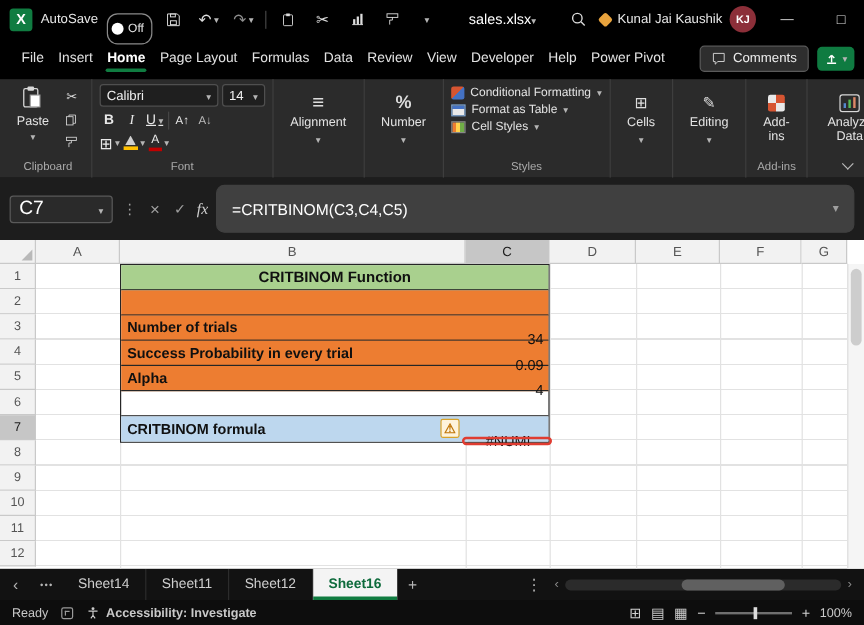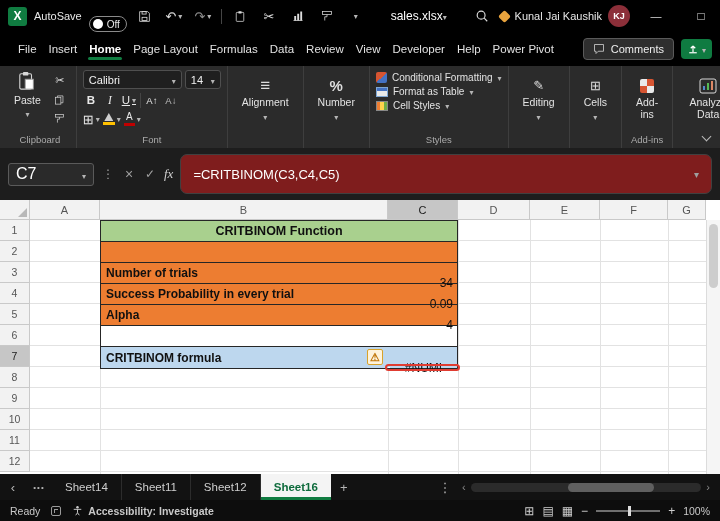--- a/index.html
+++ b/index.html
@@ -3,21 +3,21 @@
 <meta charset="utf-8">
 <style>
   * { box-sizing: border-box; margin: 0; padding: 0; }
   html,body { width:720px; height:521px; }
   body { font-family:"Liberation Sans", sans-serif; background:#000; overflow:hidden; }
 
   
   .titlebar { height:32px; display:flex; align-items:center; background:#000; color:#e8e8e8; font-size:11px; padding-left:8px; gap:7px; }
   .xl-logo { width:19px; height:19px; border-radius:3px; background:#107C41; color:#fff; font-weight:700; font-size:12px; display:flex; align-items:center; justify-content:center; flex:none; }
   .xl-logo::before { content:"X"; }
-  .toggle { display:flex; align-items:center; gap:4px; border:1px solid #8a8a8a; border-radius:9px; height:16px; padding:0 6px 0 3px;margin-top:16px; }
+  .toggle { display:flex; align-items:center; gap:4px; border:1px solid #8a8a8a; border-radius:9px; height:26px; padding:0 6px 0 3px;margin-top:16px; }
   .knob { width:10px; height:10px; border-radius:50%; background:#fff; }
   .tstate { font-size:10px; }
   .tbtn { width:22px; height:22px; display:flex; align-items:center; justify-content:center; color:#ddd; font-size:13px; flex:none; }
   .dim { color:#8f8f8f; }
   .dd::after { content:"▾"; font-size:8px; color:#b5b5b5; margin-left:2px; }
   .ddonly::after { content:"▾"; font-size:8px; color:#b5b5b5; }
   .vsep { width:1px; height:15px; background:#454545; }
   .spacer { flex:1; }
   .ic-undo::before { content:"↶"; } .ic-redo::before { content:"↷"; }
   .doc-chip { display:flex; align-items:center; gap:0; font-size:12px; color:#fff; padding:3px 8px; border-radius:4px; }
@@ -77,21 +77,21 @@
   .rib-chev { position:absolute; right:10px; bottom:8px; }
 
   
   .fbar { height:52px; background:#1d1d1d; display:flex; align-items:center; padding:0 8px; gap:7px; }
   .namebox { width:86px; height:23px; background:#2a2a2a; border:1px solid #5a5a5a; border-radius:3px; display:flex; align-items:center; justify-content:space-between; padding:0 7px; font-size:16px; color:#fff; flex:none; }
   .fmla-ic { color:#9f9f9f; font-size:12px; width:14px; text-align:center; flex:none; }
   .ic-vdots2::before { content:"⋮"; }
   .ic-cross::before { content:"×"; font-size:14px; }
   .ic-check::before { content:"✓"; }
   .fx { font-style:italic; font-family:"Liberation Serif", serif; font-size:13px; color:#cfcfcf; }
-  .finput { flex:1; height:40px; background:#7f1d1d; border:1px solid #404040; border-radius:7px; display:flex; align-items:center; padding:0 12px; color:#fff; font-size:13px; }
+  .finput { flex:1; height:40px; background:#404040; border:1px solid #404040; border-radius:7px; display:flex; align-items:center; padding:0 12px; color:#fff; font-size:13px; }
   .fchev { margin-left:auto; color:#9f9f9f; font-size:10px; }
 
   
   .grid { position:relative; height:274px; background:#fff; overflow:hidden; }
   .hlines { position:absolute; left:30px; top:20px; right:14px; bottom:0; background:repeating-linear-gradient(to bottom, transparent 0 20px, #e2e2e2 20px 21px); }
   .vline { position:absolute; top:20px; bottom:0; width:1px; background:#e2e2e2; }
   .corner { position:absolute; left:0; top:0; width:30px; height:20px; background:#f2f2f2; border-right:1px solid #c9c9c9; border-bottom:1px solid #c9c9c9; }
   .corner::after { content:""; position:absolute; right:2px; bottom:2px; border-style:solid; border-width:0 0 9px 9px; border-color:transparent transparent #b9b9b9 transparent; }
   .colheads { position:absolute; left:30px; top:0; height:20px; display:flex; }
   .ch { border-right:1px solid #c9c9c9; border-bottom:1px solid #c9c9c9; background:#f2f2f2; color:#555; font-size:11px; display:flex; align-items:center; justify-content:center; }
@@ -333,30 +333,30 @@
         <span class="cs-ic"></span>
         <span>Cell Styles</span>
         <span class="ddonly"></span>
       </div>
     </div>
     <div class="glabel">Styles</div>
   </div>
 
   <div class="rgroup">
     <div class="vbig">
+      <span class="bigic ic-gridsq"></span>
+      <span>Cells</span>
+      <span class="ddonly"></span>
+    </div>
+  </div>
+
+  <div class="rgroup">
+    <div class="vbig">
       <span class="bigic ic-pencil"></span>
       <span>Editing</span>
-      <span class="ddonly"></span>
-    </div>
-  </div>
-
-  <div class="rgroup">
-    <div class="vbig">
-      <span class="bigic ic-gridsq"></span>
-      <span>Cells</span>
       <span class="ddonly"></span>
     </div>
   </div>
 
   <div class="rgroup">
     <div class="vbig">
       <span class="bigic">
           <span class="addins-ic"></span>
         </span>
       <span>Add-ins</span>

